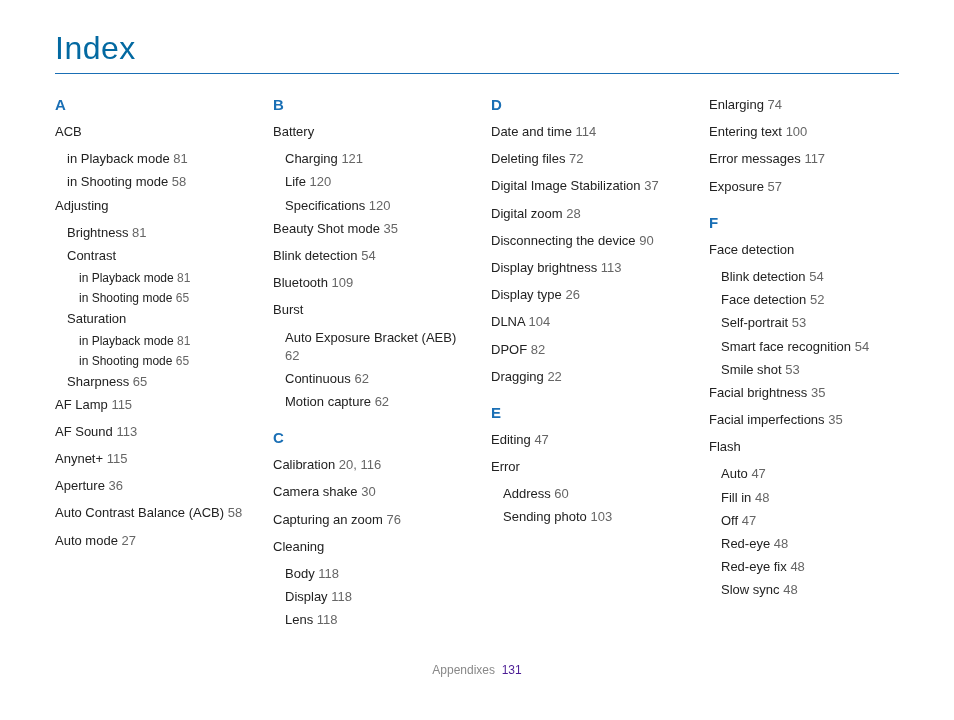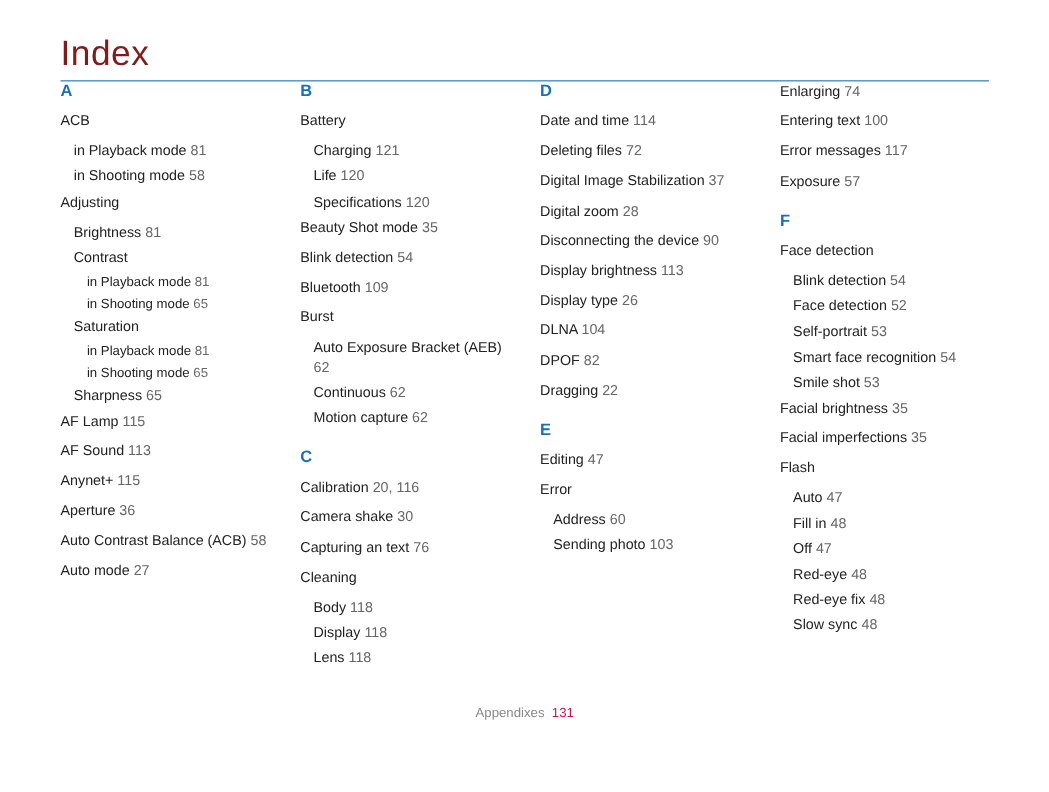--- a/index.html
+++ b/index.html
@@ -7,25 +7,26 @@
     margin: 0;
     padding: 30px 55px 20px 55px;
     background: #fff;
     color: #333;
     width: 954px;
     height: 720px;
     box-sizing: border-box;
     font-size: 13px;
   }
   .title {
-    color: #7f1d1d;
+    color: #0369a1;
     font-size: 32px;
     font-weight: 400;
     border-bottom: 1px solid #1a6fb5;
     padding-bottom: 6px;
+    margin-bottom: 22px;
     letter-spacing: 0.5px;
   }
   .columns {
     display: flex;
     gap: 28px;
   }
   .col {
     flex: 1;
     min-width: 0;
   }
@@ -64,21 +65,21 @@
     font-size: 12px;
     margin-bottom: 3px;
   }
   .footer {
     text-align: center;
     color: #888;
     font-size: 12px;
     margin-top: 28px;
   }
   .footer .pg {
-    color: #be185d;
+    color: #4c1d95;
   }
 </style>
 </head>
 <body>
 
 <div class="title">Index</div>
 
 <div class="columns">
     <div class="col">
       <div class="letter">A</div>
@@ -185,21 +186,21 @@
         </div>
       </div>
       <div class="letter">C</div>
       <div>
         <div class="entry"><span class="entry-title">Calibration</span>  <span class="pg">20, 116</span></div>
       </div>
       <div>
         <div class="entry"><span class="entry-title">Camera shake</span>  <span class="pg">30</span></div>
       </div>
       <div>
-        <div class="entry"><span class="entry-title">Capturing an text</span>  <span class="pg">76</span></div>
+        <div class="entry"><span class="entry-title">Capturing an zoom</span>  <span class="pg">76</span></div>
       </div>
       <div>
         <div class="entry"><span class="entry-title">Cleaning</span></div>
         <div class="sub">
           <div>
             <div class="entry"><span class="entry-title">Body</span>  <span class="pg">118</span></div>
           </div>
           <div>
             <div class="entry"><span class="entry-title">Display</span>  <span class="pg">118</span></div>
           </div>

